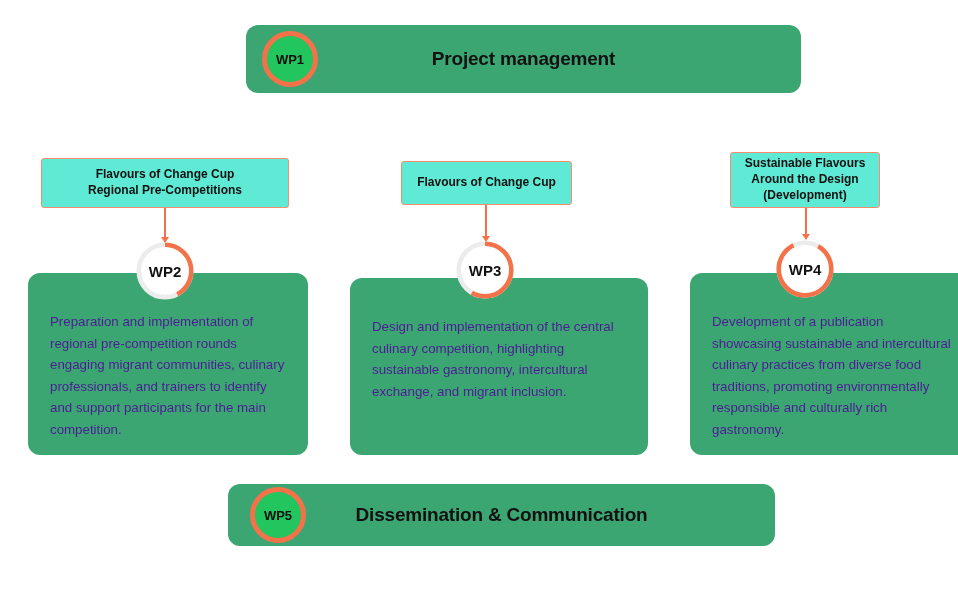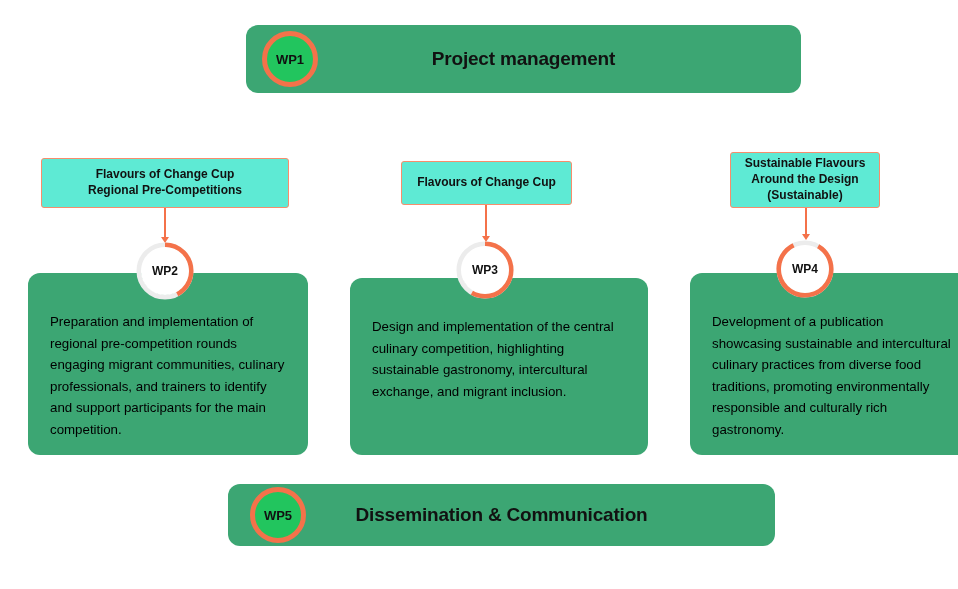--- a/index.html
+++ b/index.html
@@ -67,21 +67,21 @@
     height: 58px;
   }
   .badge-arc-inner {
     position: absolute;
     inset: 5px;
     border-radius: 50%;
     background: #ffffff;
     display: flex;
     align-items: center;
     justify-content: center;
-    font-size: 12px;
+    font-size: 15px;
     font-weight: bold;
     color: #111111;
   }
 
   
   .head-box {
     position: absolute;
     background: #5eead4;
     border: 1.5px solid #f78d6c;
     border-radius: 3px;
@@ -118,21 +118,21 @@
   .wp-card {
     position: absolute;
     background: #3ca673;
     border-radius: 12px;
     box-sizing: border-box;
     padding: 38px 22px 16px 22px;
   }
   .wp-card-text {
     font-size: 13.3px;
     line-height: 1.62;
-    color: #000000;
+    color: #4c1d95;
   }
 </style>
 </head>
 <body>
 
 <div class="wp-bar" style="left:246px; top:25px; width:555px; height:68px;">
   <span class="wp-bar-title">Project management</span>
 </div>
 <div class="badge-solid" style="left:262px; top:31px;">
   <span>WP1</span>
@@ -180,21 +180,21 @@
   </svg>
   <div class="badge-arc-inner">
     <span>WP3</span>
   </div>
 </div>
 
 <div class="head-box" style="left:730px; top:152px; width:150px; height:56px;">
   <span>
     <span>Sustainable Flavours</span><br>
     <span>Around the Design</span><br>
-    <span>(Sustainable)</span>
+    <span>(Development)</span>
   </span>
 </div>
 <div class="connector" style="left:805px; top:208px; height:28px;"></div>
 <div class="connector-head" style="left:802px; top:234px;"></div>
 
 <div class="wp-card" style="left:690px; top:273px; width:284px; height:182px;">
   <div class="wp-card-text">Development of a publication showcasing sustainable and intercultural culinary practices from diverse food traditions, promoting environmentally responsible and culturally rich gastronomy.</div>
 </div>
 
 <div class="badge-arc" style="left:776px; top:240px;">

